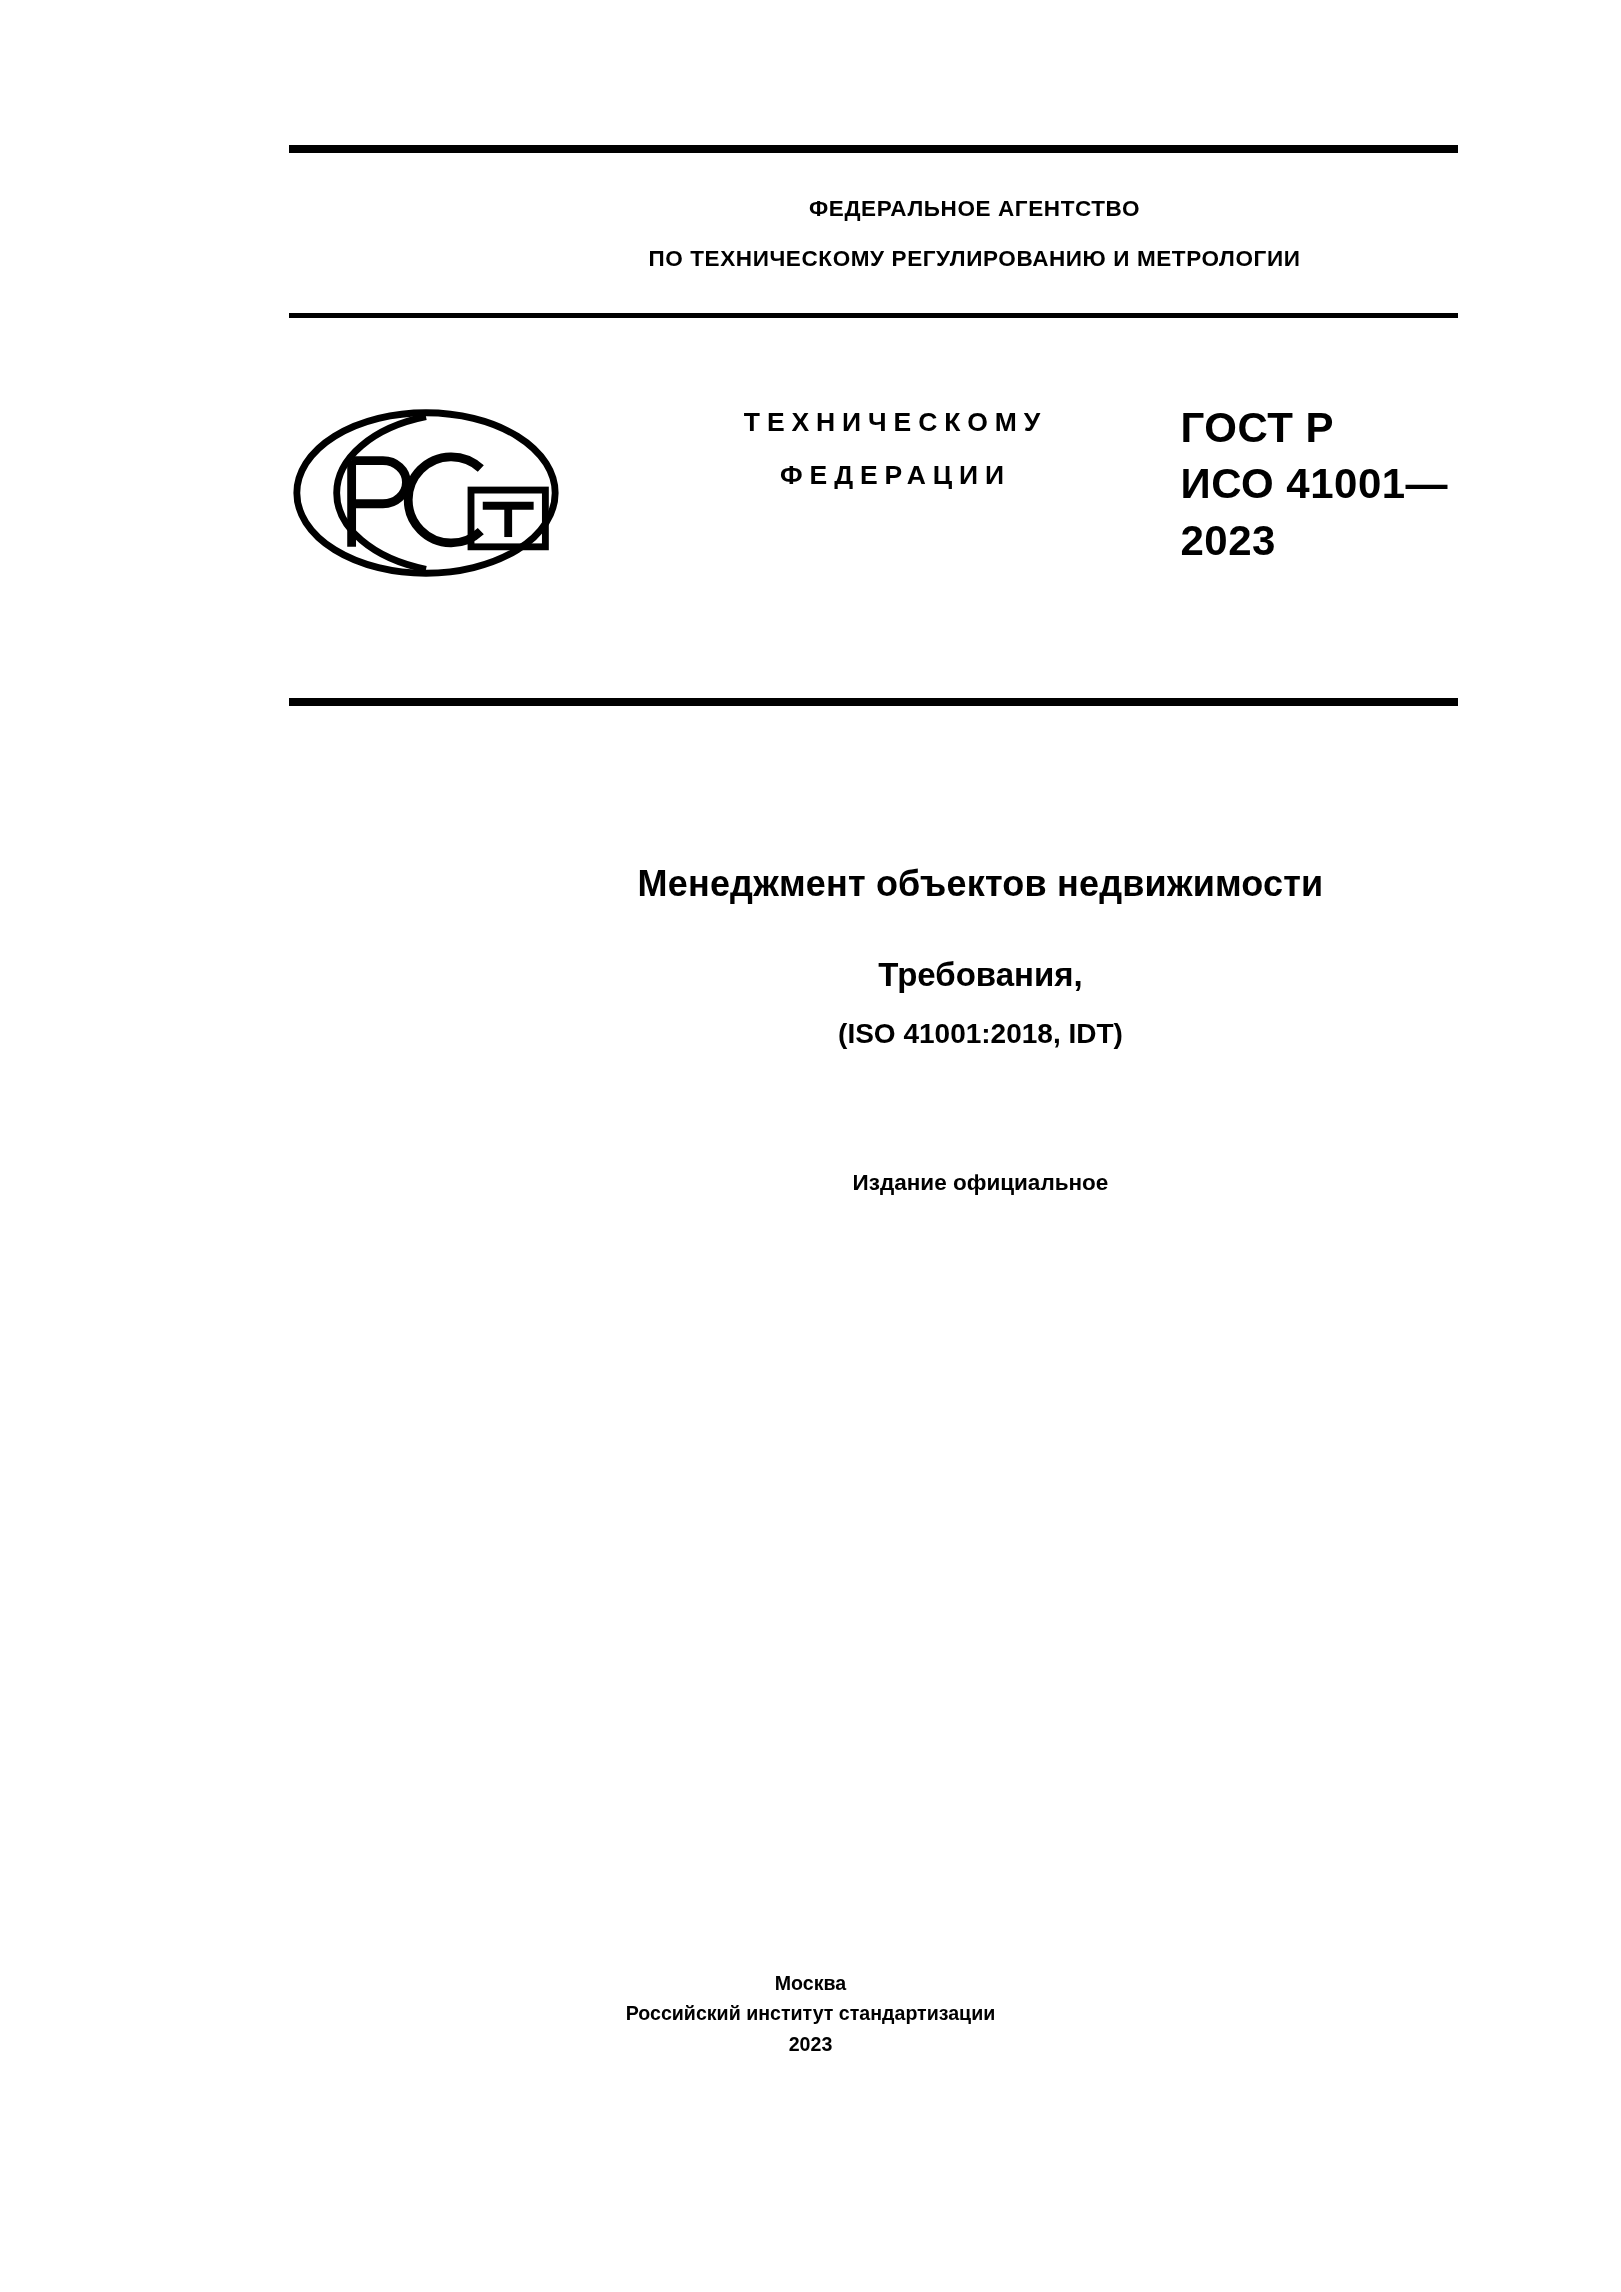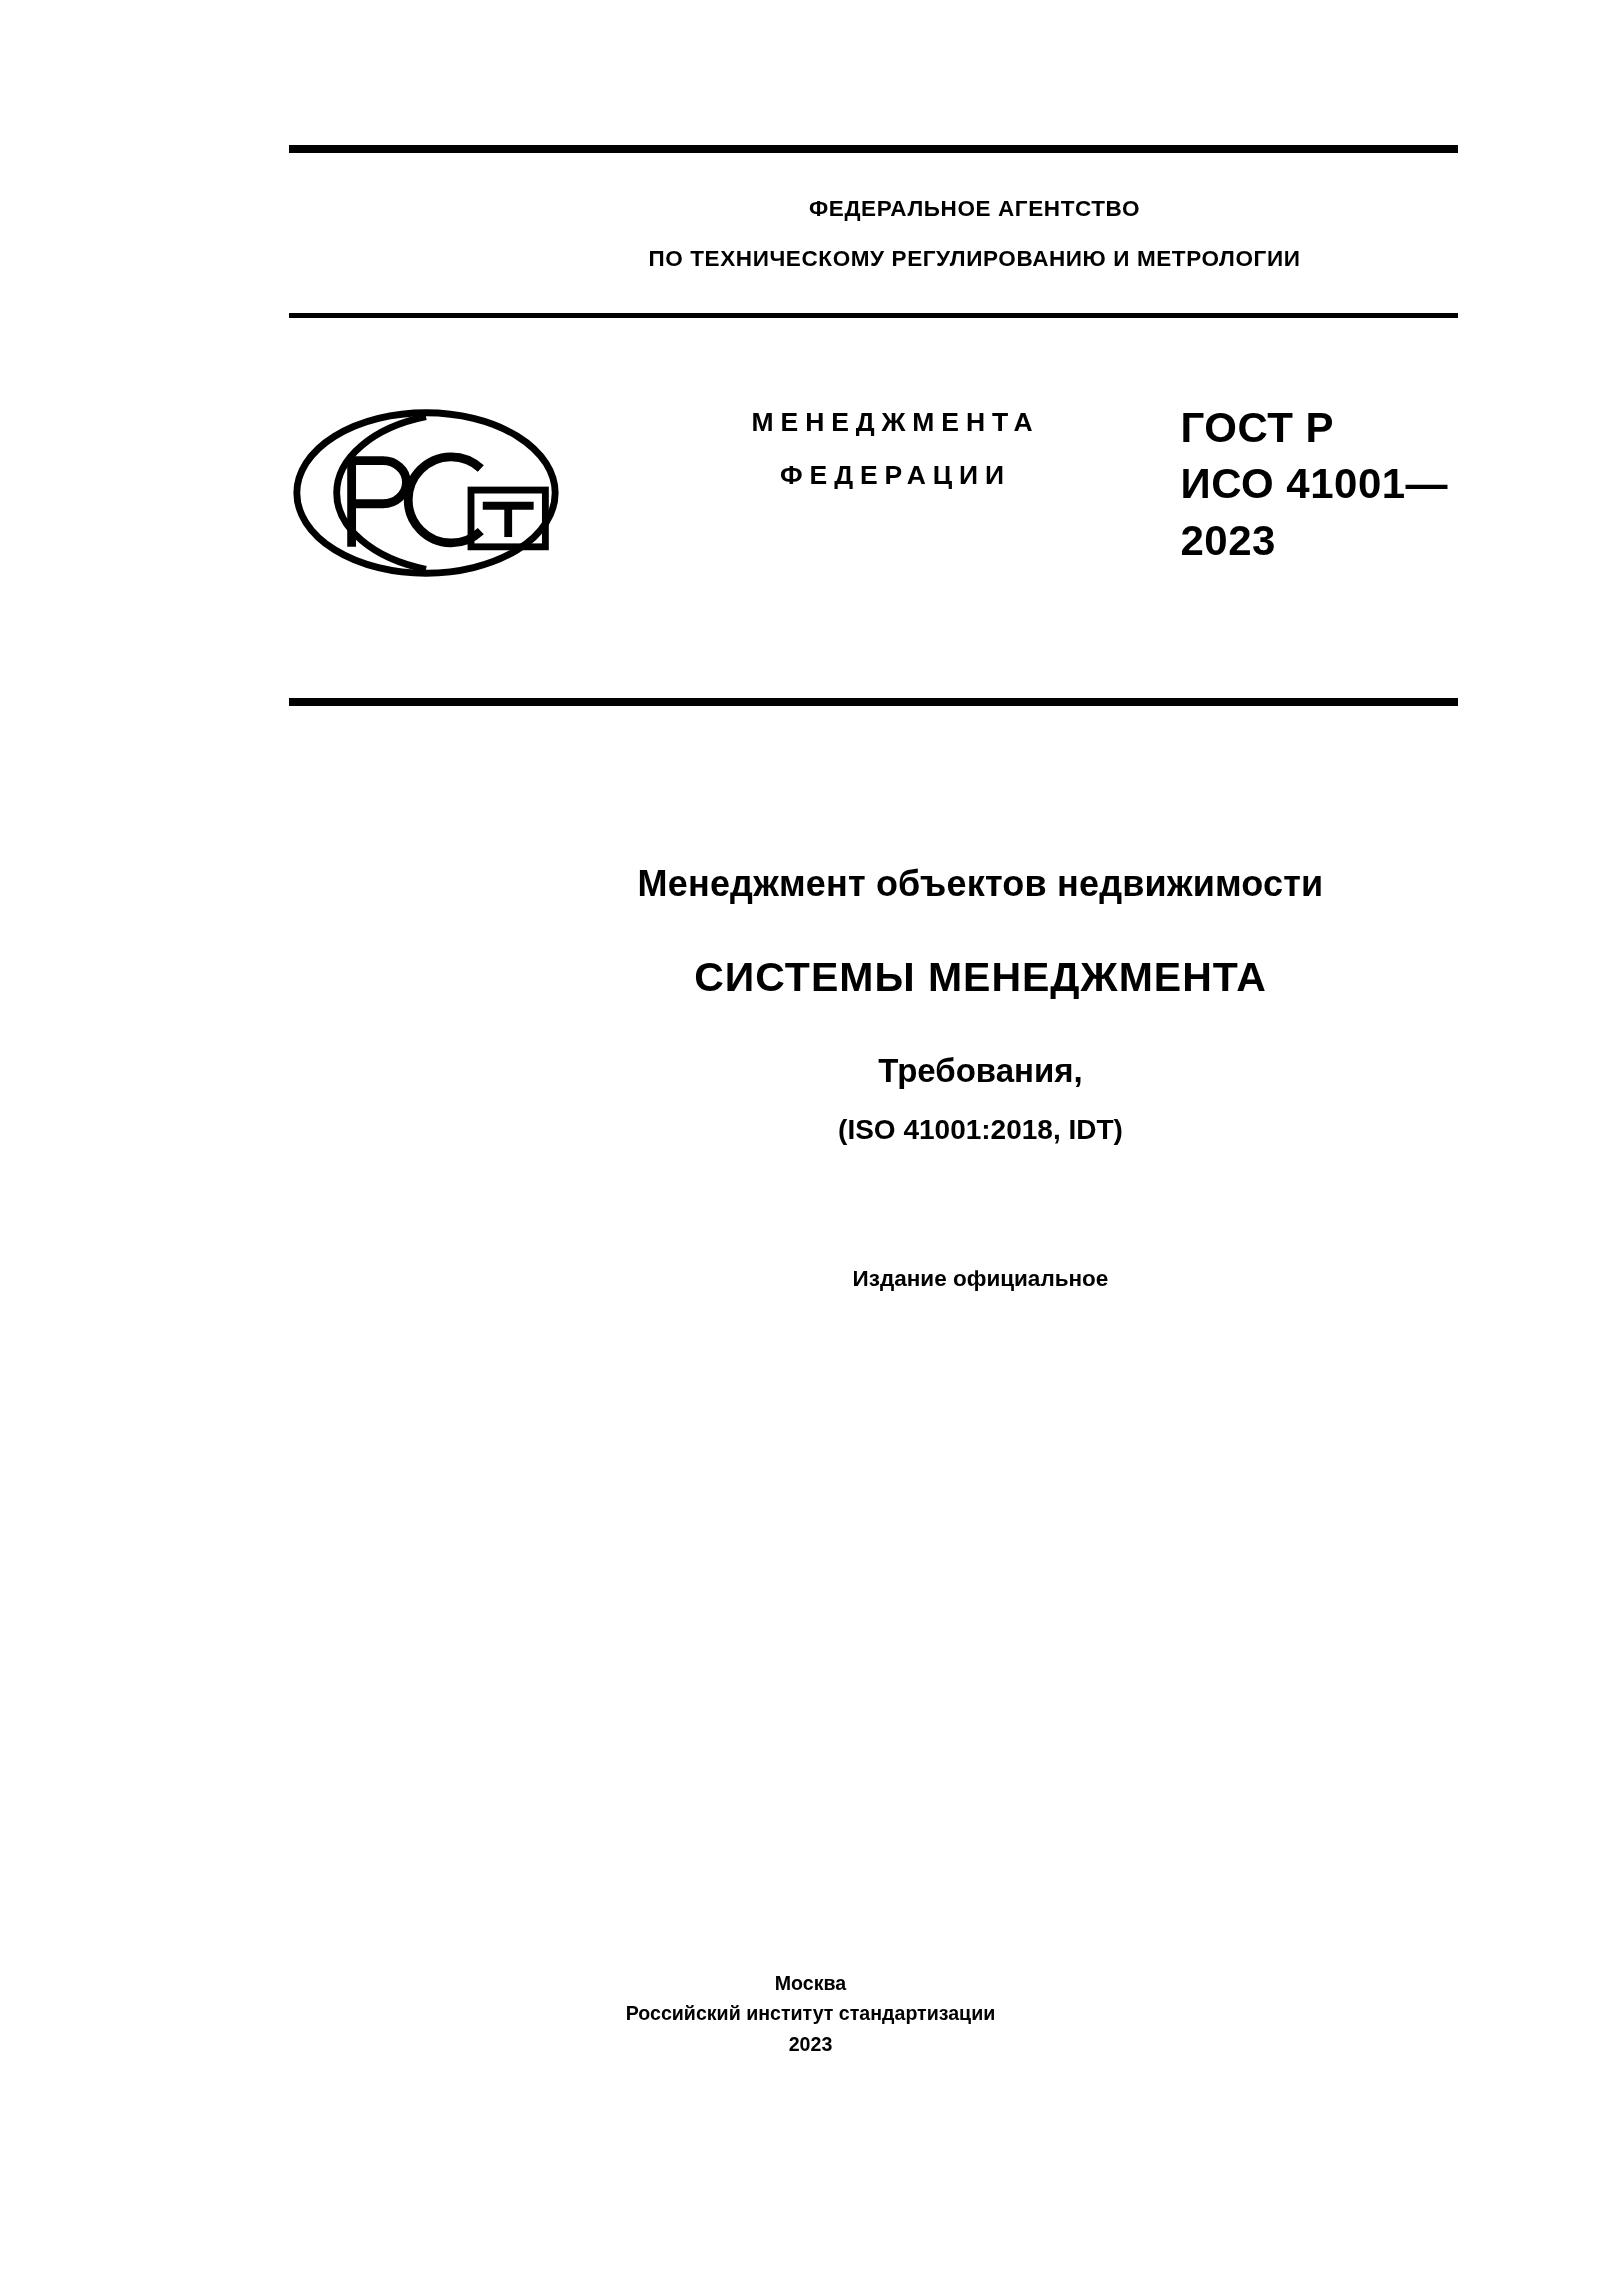--- a/index.html
+++ b/index.html
@@ -177,36 +177,35 @@
 
         <path d="M196 70 A44 44 0 1 0 196 134" fill="none" stroke="#000" stroke-width="9"></path>
 
         <rect x="186" y="92" width="76" height="58" fill="none" stroke="#000" stroke-width="7"></rect>
         <path d="M198 108 L250 108" fill="none" stroke="#000" stroke-width="8"></path>
         <path d="M224 108 L224 140" fill="none" stroke="#000" stroke-width="8"></path>
       </svg>
     </div>
 
     <div class="natstd">
-      <div>МЕНЕДЖМЕНТА</div>
+      <div>ТЕХНИЧЕСКОМУ</div>
       <div>ФЕДЕРАЦИИ</div>
     </div>
 
     <div class="gostnum">
       <div>ГОСТ Р</div>
       <div>ИСО 41001—</div>
       <div>2023</div>
     </div>
   </div>
 
   <div class="rule-bottom"></div>
 
   <div class="title-block">
     <div class="title-1">Менеджмент объектов недвижимости</div>
-    <div class="title-2">СИСТЕМЫ МЕНЕДЖМЕНТА</div>
     <div class="title-3">Требования,</div>
     <div class="title-iso">(ISO 41001:2018, IDT)</div>
     <div class="official">Издание официальное</div>
   </div>
 
   <div class="footer">
     <div>Москва</div>
     <div>Российский институт стандартизации</div>
     <div>2023</div>
   </div>

